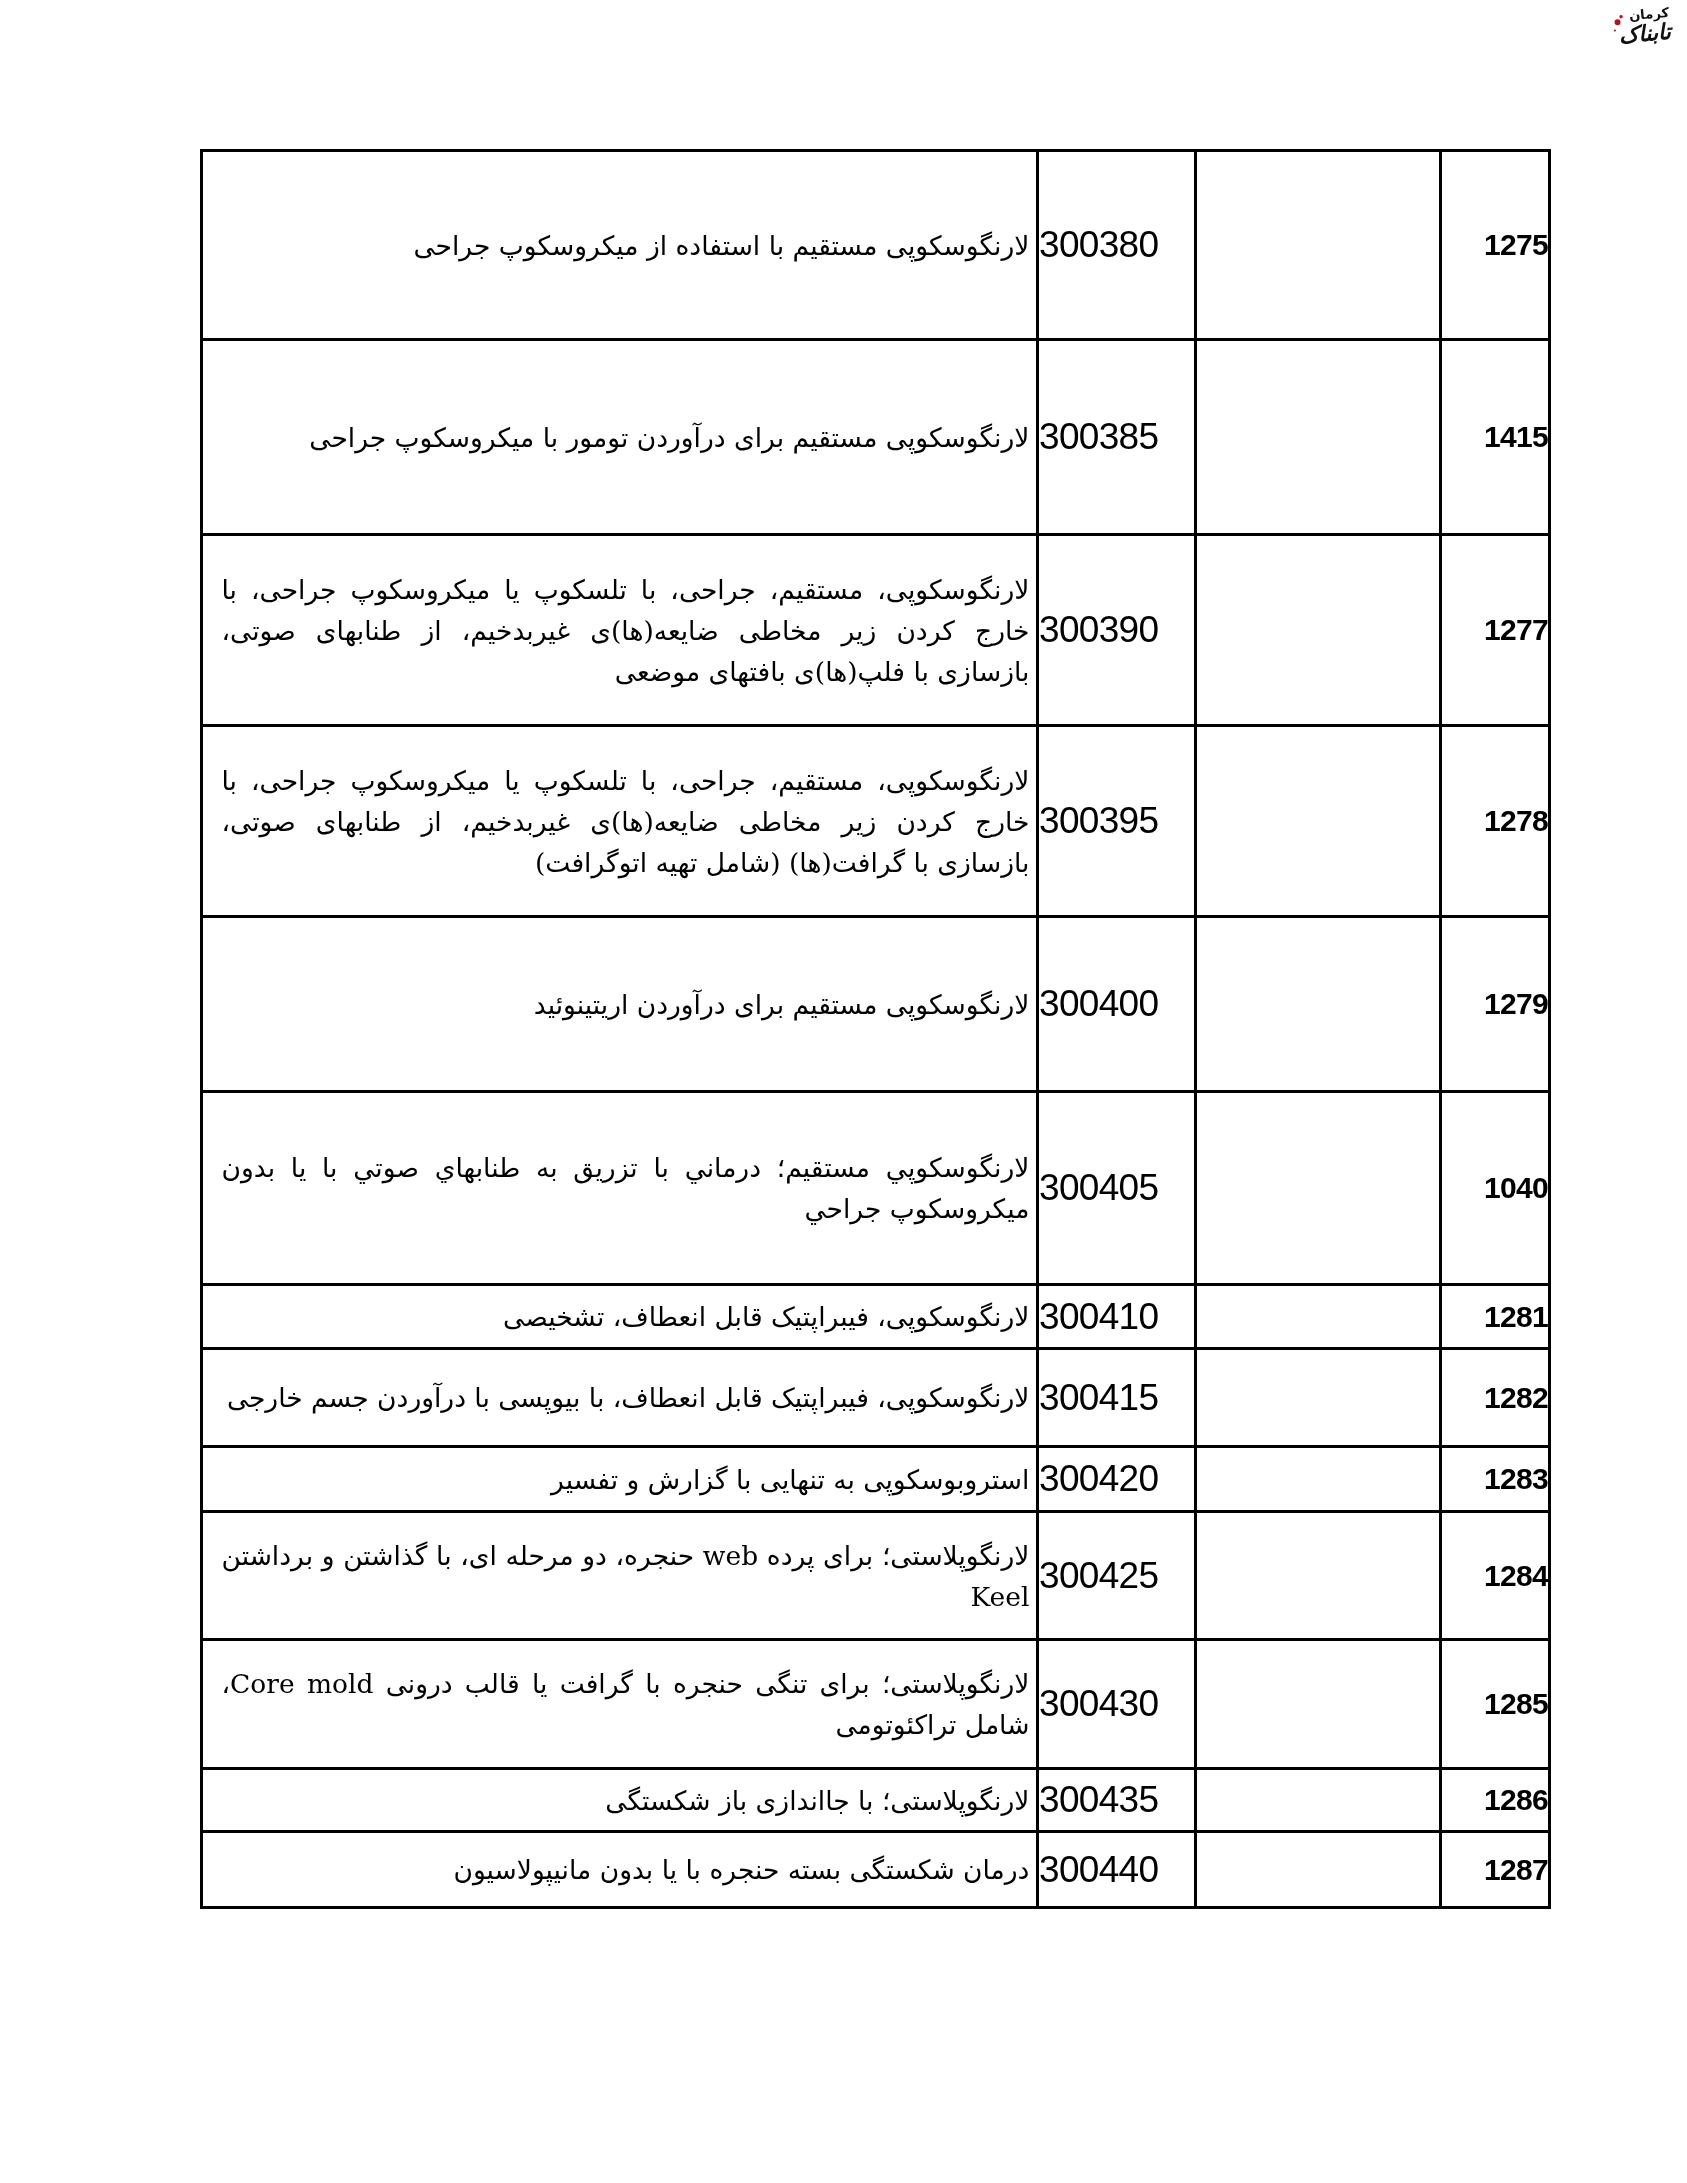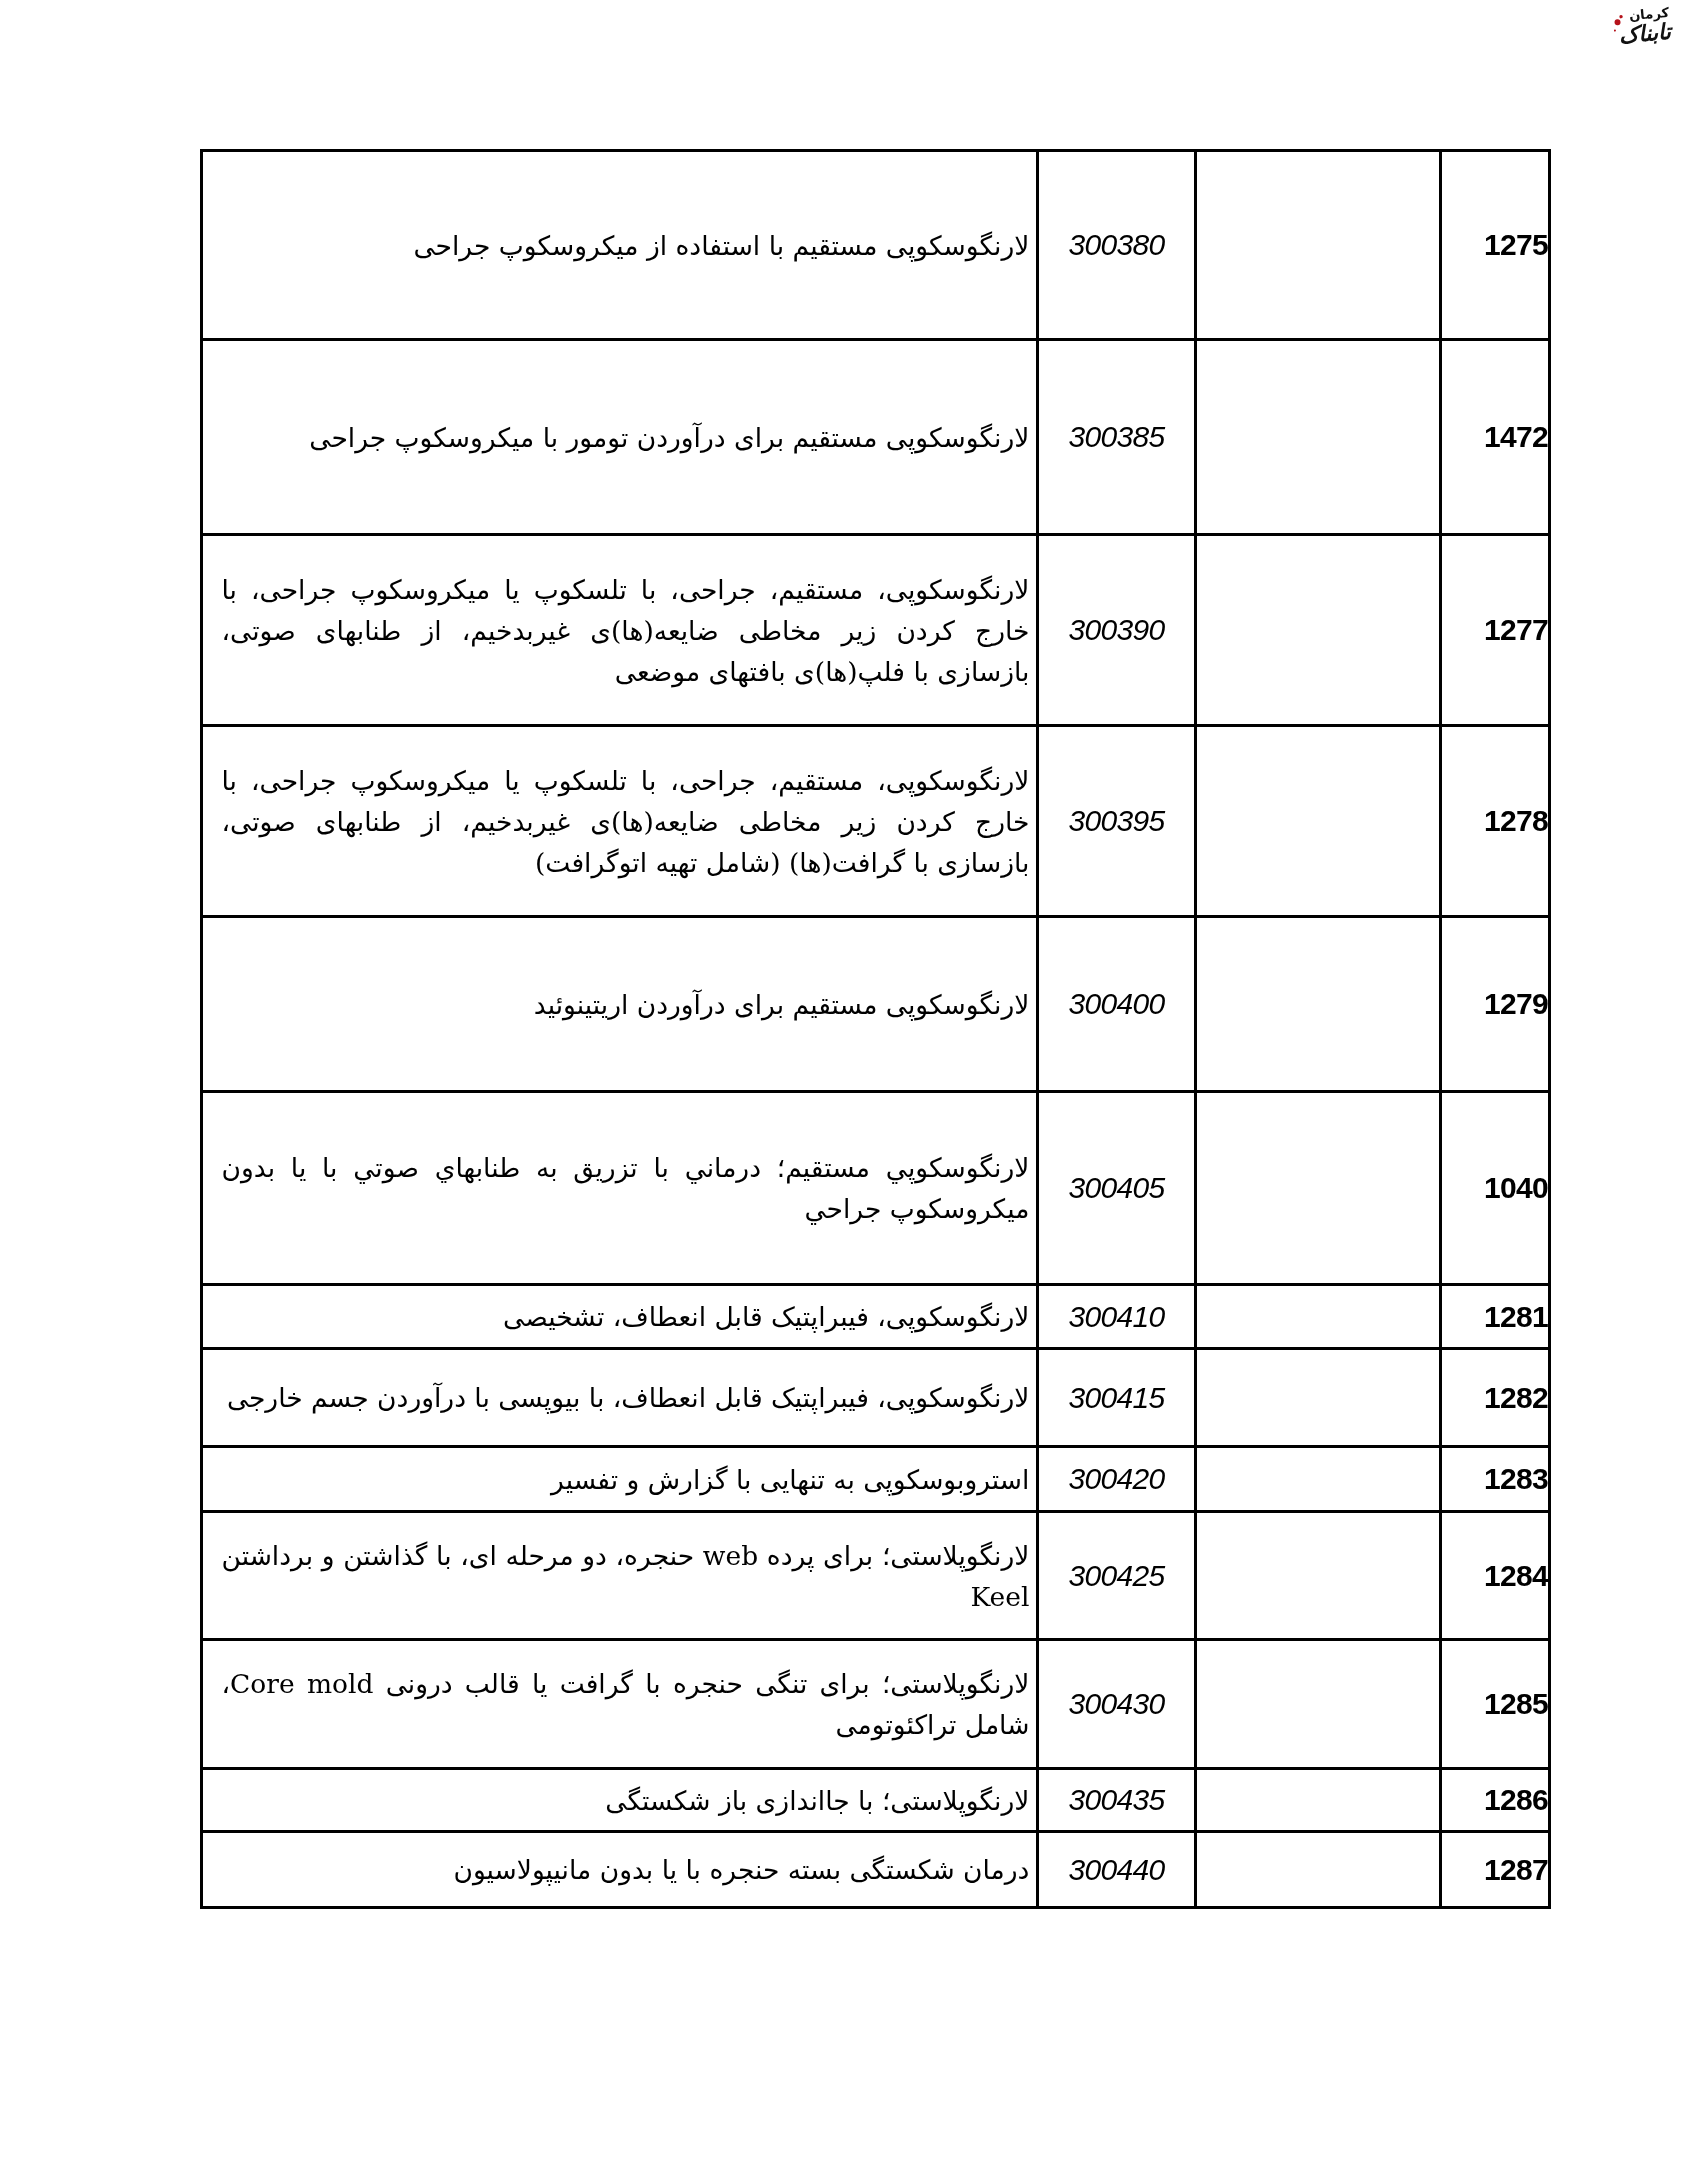--- a/index.html
+++ b/index.html
@@ -82,26 +82,25 @@
     direction: rtl;
     unicode-bidi: plaintext;
     text-align: justify;
     text-align-last: right;
     font-size: 26.5px;
     line-height: 41px;
     padding: 4px 6.6px 4px 18.5px;
     font-family: "DejaVu Serif", "DejaVu Sans", serif;
   }
   td.code {
-    text-align: center;
+    text-align: left;
     font-family: "Liberation Sans", sans-serif;
-    font-size: 30px;
+    font-size: 37px;
     letter-spacing: -0.7px;
     padding: 0;
-    font-style: italic;
   }
   td.num {
     text-align: right;
     font-family: "Liberation Sans", sans-serif;
     font-size: 30px;
     font-weight: bold;
     letter-spacing: -0.7px;
     padding: 0;
   }
   td.blank { padding: 0; }
@@ -128,21 +127,21 @@
         <tr class="code-row" style="height: 189px;">
     <td class="desc">لارنگوسکوپی مستقیم با استفاده از میکروسکوپ جراحی</td>
     <td class="code">300380</td>
     <td class="blank"></td>
     <td class="num">1275</td>
   </tr>
         <tr class="code-row" style="height: 195px;">
     <td class="desc">لارنگوسکوپی مستقیم برای درآوردن تومور با میکروسکوپ جراحی</td>
     <td class="code">300385</td>
     <td class="blank"></td>
-    <td class="num">1472</td>
+    <td class="num">1415</td>
   </tr>
         <tr class="code-row" style="height: 191px;">
     <td class="desc">لارنگوسکوپی، مستقیم، جراحی، با تلسکوپ یا میکروسکوپ جراحی، با خارج کردن زیر مخاطی ضایعه(ها)ی غیربدخیم، از طنابهای صوتی، بازسازی با فلپ(ها)ی بافتهای موضعی</td>
     <td class="code">300390</td>
     <td class="blank"></td>
     <td class="num">1277</td>
   </tr>
         <tr class="code-row" style="height: 191px;">
     <td class="desc">لارنگوسکوپی، مستقیم، جراحی، با تلسکوپ یا میکروسکوپ جراحی، با خارج کردن زیر مخاطی ضایعه(ها)ی غیربدخیم، از طنابهای صوتی، بازسازی با گرافت(ها) (شامل تهیه اتوگرافت)</td>
     <td class="code">300395</td>

